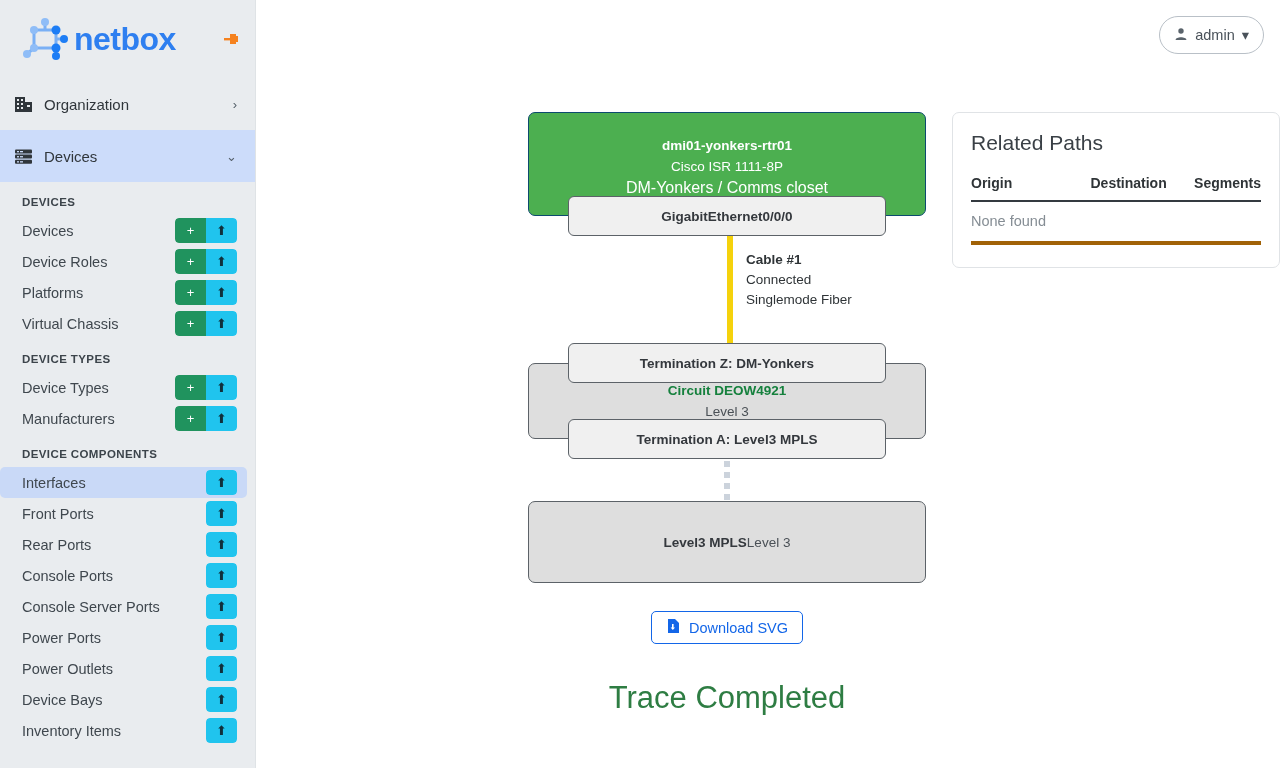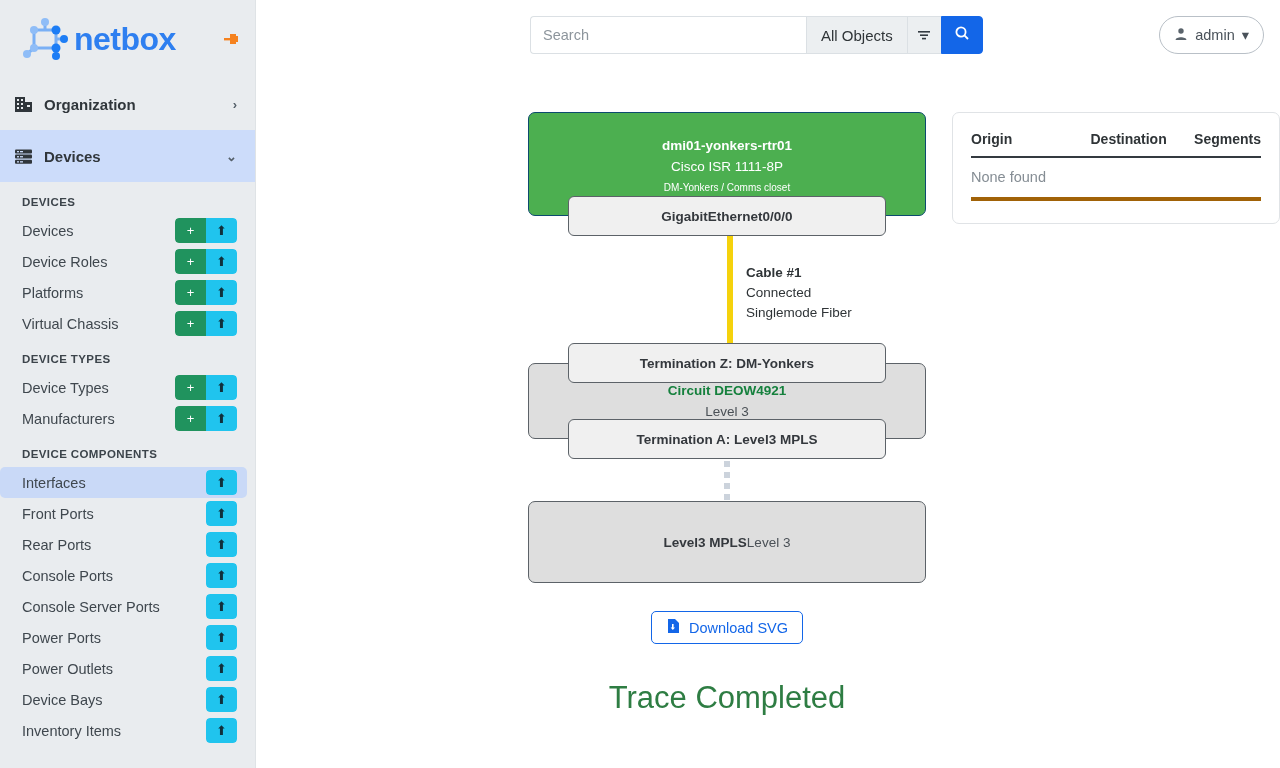--- a/index.html
+++ b/index.html
@@ -30,21 +30,21 @@
   .logo svg { display: block; }
   .logo-text {
     font-size: 32px; font-weight: 700; color: #2e7ff0;
     letter-spacing: -0.5px; margin-left: 4px;
   }
   .pin-icon { margin-left: auto; color: #f5821f; display: flex; }
 
   .nav-group {
     display: flex; align-items: center;
     height: 52px; padding: 0 18px 0 14px;
-    font-size: 15px; font-weight: 700; color: #30363b;
+    font-size: 15px; font-weight: 400; color: #30363b;
     cursor: pointer;
     border-top: 1px solid transparent;
     justify-content: space-between;
   }
   .nav-group .gicon { width: 30px; display: flex; align-items: center; color: #30363b; }
   .nav-group.active { background: #ccdcfa; }
   .nav-group .chev { margin-left: auto; color: #55606a; font-size: 13px; }
 
   .section-label {
     font-size: 11.5px; font-weight: 700; letter-spacing: 0.4px;
@@ -130,42 +130,42 @@
   .node-device {
     width: 398px; height: 104px;
     background: #4caf50; border: 1px solid #0c4a6e;
     border-radius: 7px;
     display: flex; flex-direction: column; align-items: center;
     justify-content: flex-start; padding-top: 22px;
     color: #fff;
   }
   .node-device .t1 { font-size: 13.5px; font-weight: 700; line-height: 21px; }
   .node-device .t2 { font-size: 13.5px; line-height: 21px; }
-  .node-device .t3 { font-size: 10px; line-height: 21px; }
+  .node-device .t3 { font-size: 16px; line-height: 21px; }
 
   .term-box {
     width: 318px; height: 40px; margin-left: 40px;
     background: #f0f0f0; border: 1px solid #5c6268;
     border-radius: 6px;
     display: flex; align-items: center; justify-content: center;
     font-size: 13.5px; font-weight: 700; color: #34383d;
     position: relative; z-index: 3;
   }
   .iface-box { margin-top: -20px; }
 
   .cable-seg {
     position: relative; height: 108px;
     margin-top: -1px;
   }
   .cable-line {
     position: absolute; left: 199px; top: 0;
     width: 6px; height: 108px; background: #f5d20c;
   }
   .cable-label {
-    position: absolute; left: 218px; top: 28px;
+    position: absolute; left: 218px; top: 15px;
     font-size: 13.5px; color: #2f3437; line-height: 20px;
   }
   .cable-label .cl-title { font-weight: 700; }
 
   .circuit-wrap { position: relative; }
   .circuit-box {
     width: 398px; height: 76px;
     background: #dedede; border: 1px solid #5c6268;
     border-radius: 7px;
     display: flex; flex-direction: column; align-items: center;
@@ -402,41 +402,20 @@
       <span>Inventory Items</span>
       <span class="btns single">
         <span class="btn-import">⬆</span>
       </span>
     </div>
   </aside>
 
   <main class="main">
 
     <div class="topbar">
-      <div class="search-wrap">
-        <input class="search-input" type="text" placeholder="Search" style="">
-        <div class="obj-select">
-          <span>All Objects</span>
-        </div>
-        <div class="filter-btn">
-          <svg width="16" height="16" viewBox="0 0 16 16">
-            <rect x="2" y="4" width="12" height="1.6" fill="#333b42"></rect>
-            <rect x="4" y="7.4" width="8" height="1.6" fill="#333b42"></rect>
-            <rect x="6" y="10.8" width="4" height="1.6" fill="#333b42"></rect>
-          </svg>
-        </div>
-        <div class="search-btn">
-          <span>
-            <svg width="16" height="16" viewBox="0 0 16 16">
-              <circle cx="7" cy="7" r="4.6" fill="none" stroke="#fff" stroke-width="1.8"></circle>
-              <line x1="10.4" y1="10.4" x2="14" y2="14" stroke="#fff" stroke-width="1.8"></line>
-            </svg>
-          </span>
-        </div>
-      </div>
       <div class="user-menu">
         <span>
           <svg width="14" height="14" viewBox="0 0 14 14">
             <circle cx="7" cy="4" r="2.7" fill="#5a636b"></circle>
             <path d="M1.6 13 C1.6 9.4 12.4 9.4 12.4 13 Z" fill="#5a636b"></path>
           </svg>
         </span>
         <span>admin</span>
         <span>▾</span>
       </div>
@@ -504,20 +483,21 @@
             </span>
             <span>Download SVG</span>
           </div>
         </div>
 
         <div class="trace-done">Trace Completed</div>
       </div>
 
       <div class="side-col">
         <div class="card">
+          <div class="card-title">Related Paths</div>
           <table class="paths">
             <thead>
               <tr>
                 <th class="col-origin">Origin</th>
                 <th class="col-dest">Destination</th>
                 <th>Segments</th>
               </tr>
             </thead>
             <tbody>
               <tr>

